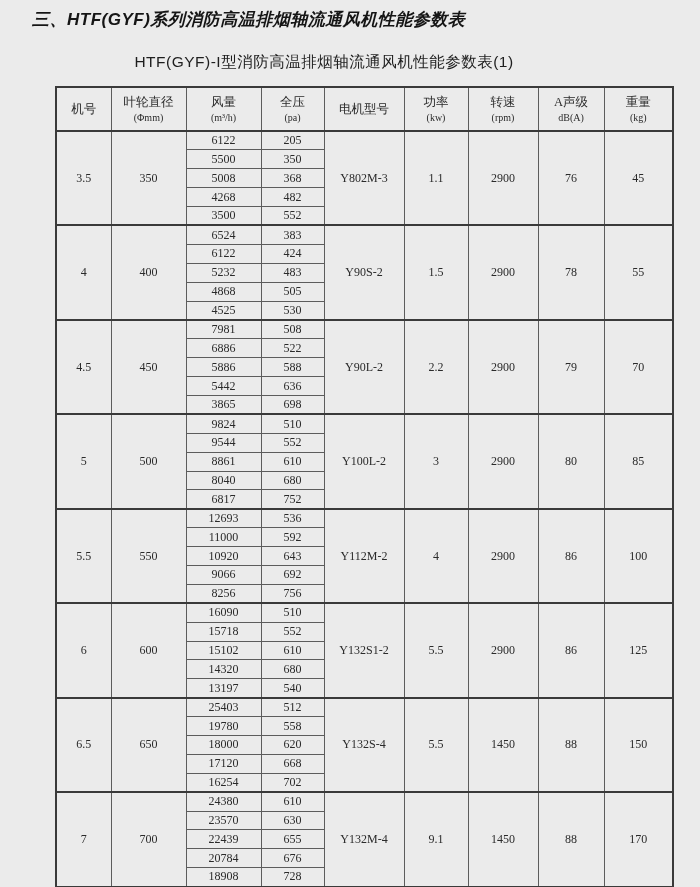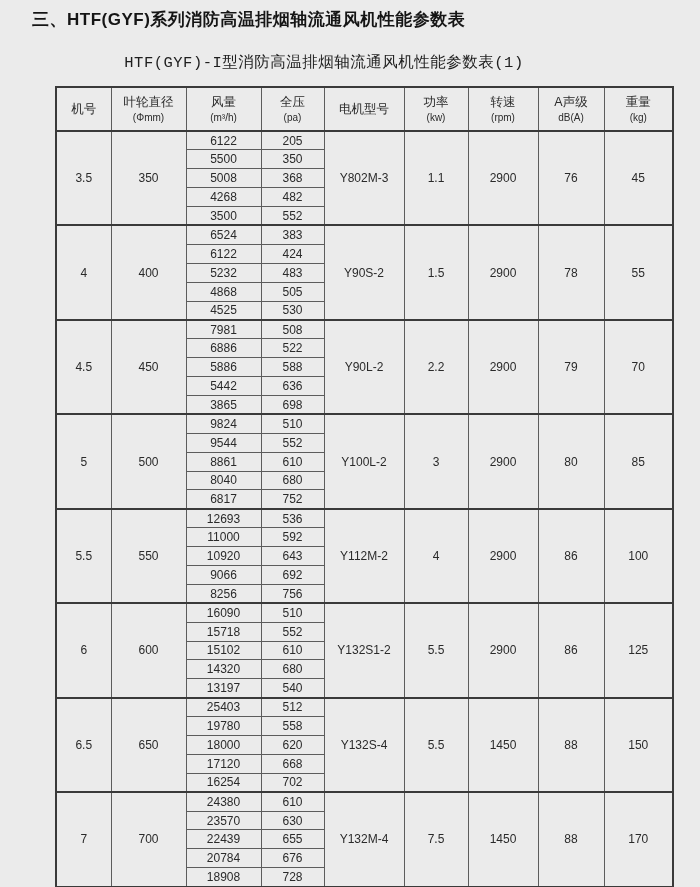--- a/index.html
+++ b/index.html
@@ -10,36 +10,38 @@
     font-family: "Liberation Sans", sans-serif;
     color: var(--text-color, #2d2d2d);
     overflow: hidden;
   }
   .doc-title {
     margin: 8px 0 0 32px;
     font-size: 17px;
     font-weight: bold;
     letter-spacing: 0.5px;
     color: #151515;
+    font-style: italic;
   }
   .doc-subtitle {
     margin: 21px 0 0 0;
     width: 648px;
     text-align: center;
-    font-family: Liberation Mono, monospace;
+    font-family: Liberation Sans, sans-serif;
     font-size: 15.5px;
     color: #1e1e1e;
     letter-spacing: 0.5px;
   }
   table.spec-table {
     margin: 13px 0 0 55px;
     width: 617px;
     border-collapse: collapse;
     table-layout: fixed;
     border: 2px solid var(--line-heavy, #3a3a3a);
+    font-family: Liberation Serif, serif;
   }
   .spec-table th, .spec-table td {
     border: 1px solid var(--line-light, #5c5c5c);
     text-align: center;
     vertical-align: middle;
     padding: 0;
     font-size: 12px;
     color: #2a2a2a;
     overflow: hidden;
     white-space: nowrap;
@@ -300,21 +302,21 @@
         <tr>
           <td>16254</td>
           <td>702</td>
         </tr>
         <tr class="group-start">
           <td rowspan="5">7</td>
           <td rowspan="5">700</td>
           <td>24380</td>
           <td>610</td>
           <td rowspan="5">Y132M-4</td>
-          <td rowspan="5">7.5</td>
+          <td rowspan="5">9.1</td>
           <td rowspan="5">1450</td>
           <td rowspan="5">88</td>
           <td rowspan="5">170</td>
         </tr>
         <tr>
           <td>23570</td>
           <td>630</td>
         </tr>
         <tr>
           <td>22439</td>

